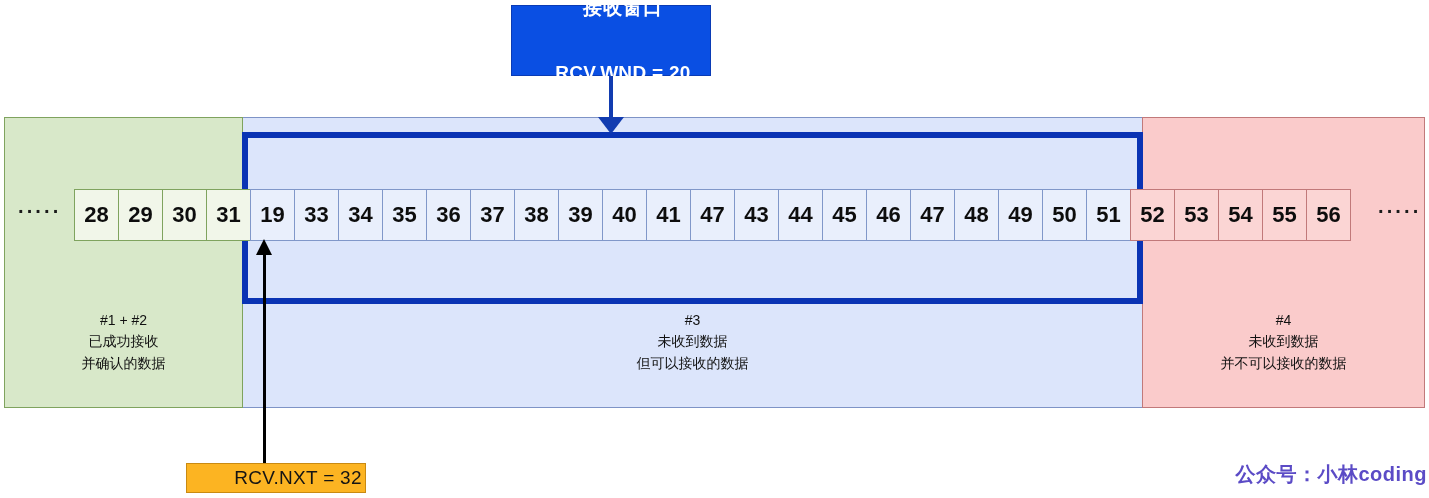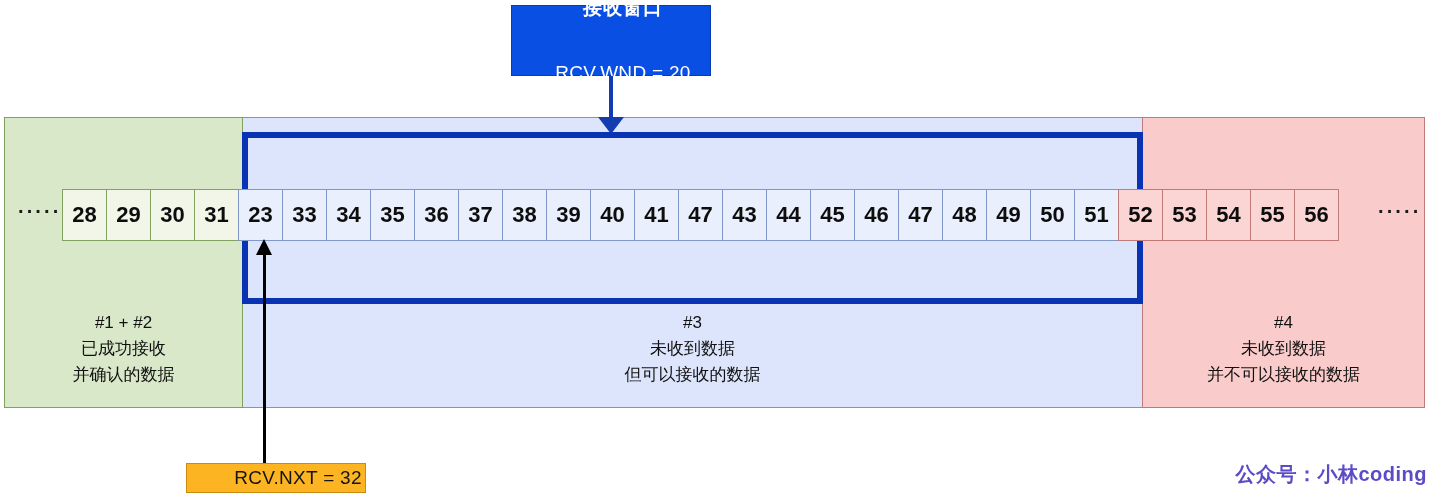--- a/index.html
+++ b/index.html
@@ -30,21 +30,21 @@
     box-sizing: border-box;
     display: flex;
     flex-direction: column;
     align-items: center;
     justify-content: center;
     color: #ffffff;
     line-height: 1.28;
     padding-left: 24px;
   }
   .wnd-box .l1 { font-size: 19px; font-weight: 700; letter-spacing: 1px; }
-  .wnd-box .l2 { font-size: 19px; font-weight: 400; letter-spacing: 0.3px; margin-top: 40px; }
+  .wnd-box .l2 { font-size: 19px; font-weight: 700; letter-spacing: 0.3px; margin-top: 40px; }
 
   .wnd-arrow-shaft {
     position: absolute;
     left: 609px;
     top: 76px;
     width: 4px;
     height: 47px;
     background: #123CB0;
   }
   .wnd-arrow-head {
@@ -63,21 +63,21 @@
     top: 117px;
     height: 291px;
     box-sizing: border-box;
   }
   .panel .caption {
     position: absolute;
     left: 0;
     right: 0;
     top: 192px;
     text-align: center;
-    font-size: 17px;
+    font-size: 14px;
     color: #111111;
     line-height: 1.52;
     white-space: pre-line;
   }
   #panel-green {
     left: 4px;
     width: 239px;
     background: #D8E8C9;
     border: 1px solid #7FA35E;
   }
@@ -104,21 +104,21 @@
     width: 901px;
     height: 172px;
     border: 6px solid #0A33B4;
     box-sizing: border-box;
     background: transparent;
   }
 
   
   #cell-strip {
     position: absolute;
-    left: 63px;
+    left: 75px;
     top: 189px;
     height: 52px;
     display: flex;
     align-items: stretch;
   }
   .cell {
     width: 45px;
     height: 52px;
     box-sizing: border-box;
     display: flex;
@@ -224,21 +224,21 @@
   <div class="wnd-arrow-head"></div>
 
   <div class="ellipsis" id="ellipsis-left">·····</div>
   <div class="ellipsis" id="ellipsis-right">·····</div>
 
   <div id="cell-strip">
       <div class="cell green">28</div>
       <div class="cell green">29</div>
       <div class="cell green">30</div>
       <div class="cell green">31</div>
-      <div class="cell blue">23</div>
+      <div class="cell blue">19</div>
       <div class="cell blue">33</div>
       <div class="cell blue">34</div>
       <div class="cell blue">35</div>
       <div class="cell blue">36</div>
       <div class="cell blue">37</div>
       <div class="cell blue">38</div>
       <div class="cell blue">39</div>
       <div class="cell blue">40</div>
       <div class="cell blue">41</div>
       <div class="cell blue">47</div>

